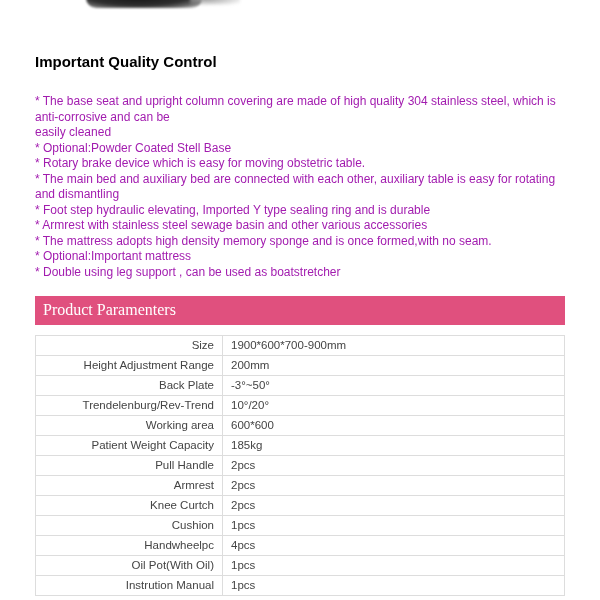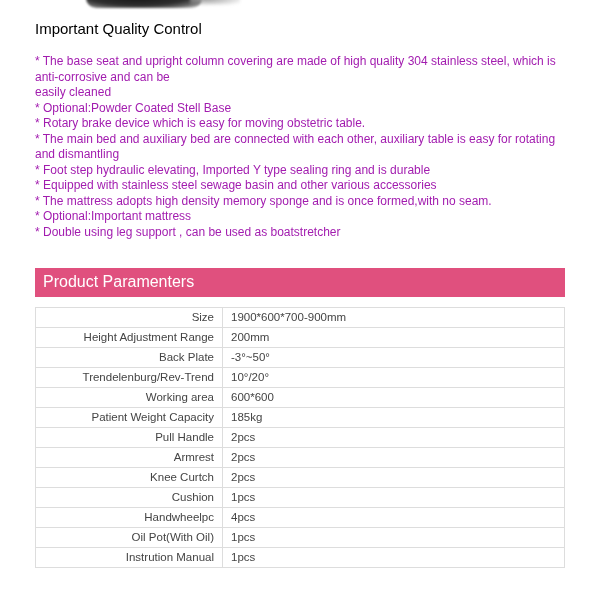--- a/index.html
+++ b/index.html
@@ -20,40 +20,41 @@
   }
   .image-fragment-shadow {
     position:absolute; top:-4px; left:190px; width:50px; height:9px;
     background:radial-gradient(ellipse at 30% 30%, #9a9a9a 0%, rgba(200,200,200,0) 90%);
     filter:blur(1.5px);
   }
 
   .content { padding:0 35px; }
 
   .qc-title {
-    padding-top:20px;
+    padding-top:53px;
     font-size:15px;
-    font-weight:normal;
+    font-weight:bold;
     color:#000;
-    margin-bottom:17px;
+    margin-bottom:24px;
   }
   .qc-list p {
     font-size:12px;
     line-height:15.5px;
     white-space:pre-line;
     color:#a21caf;
   }
 
   .param-header {
-    margin-top:28px;
+    margin-top:16px;
     background:var(--accent, #e0507e);
     color:#ffffff;
     font-size:16px;
     padding:3px 8px 4px 8px;
     line-height:22px;
+    font-family:Liberation Serif, serif;
   }
 
   table.params {
     margin-top:10px;
     width:100%;
     border-collapse:collapse;
     font-size:11.5px;
     color:#444;
   }
   table.params td {
@@ -77,21 +78,21 @@
 
     <div class="qc-title">Important Quality Control</div>
 
     <div class="qc-list">
       <p>* The base seat and upright column covering are made of high quality 304 stainless steel, which is anti-corrosive and can be
 easily cleaned</p>
       <p>* Optional:Powder Coated Stell Base</p>
       <p>* Rotary brake device which is easy for moving obstetric table.</p>
       <p>* The main bed and auxiliary bed are connected with each other, auxiliary table is easy for rotating and dismantling</p>
       <p>* Foot step hydraulic elevating, Imported Y type sealing ring and is durable</p>
-      <p>* Equipped with stainless steel sewage basin and other various accessories</p>
+      <p>* Armrest with stainless steel sewage basin and other various accessories</p>
       <p>* The mattress adopts high density memory sponge and is once formed,with no seam.</p>
       <p>* Optional:Important mattress</p>
       <p>* Double using leg support , can be used as boatstretcher</p>
     </div>
 
     <div class="param-header">Product Paramenters</div>
 
     <table class="params">
       <tbody>
         <tr>

